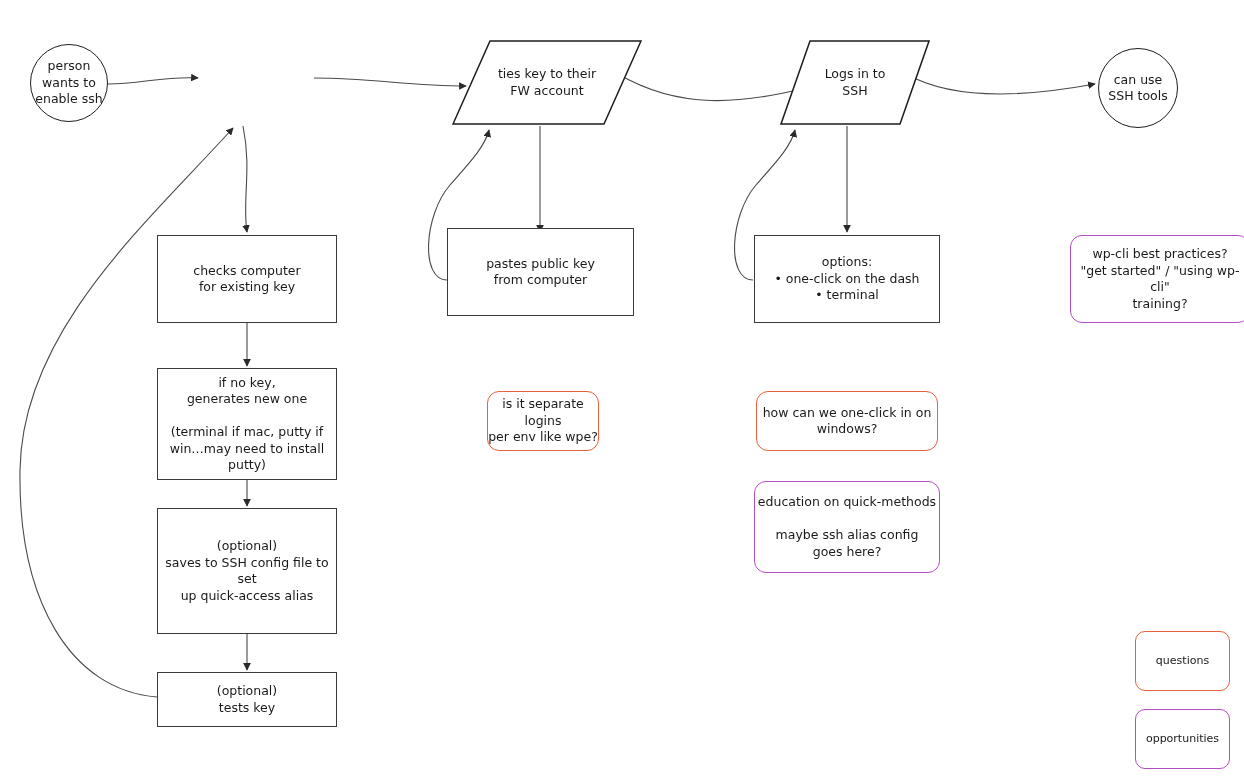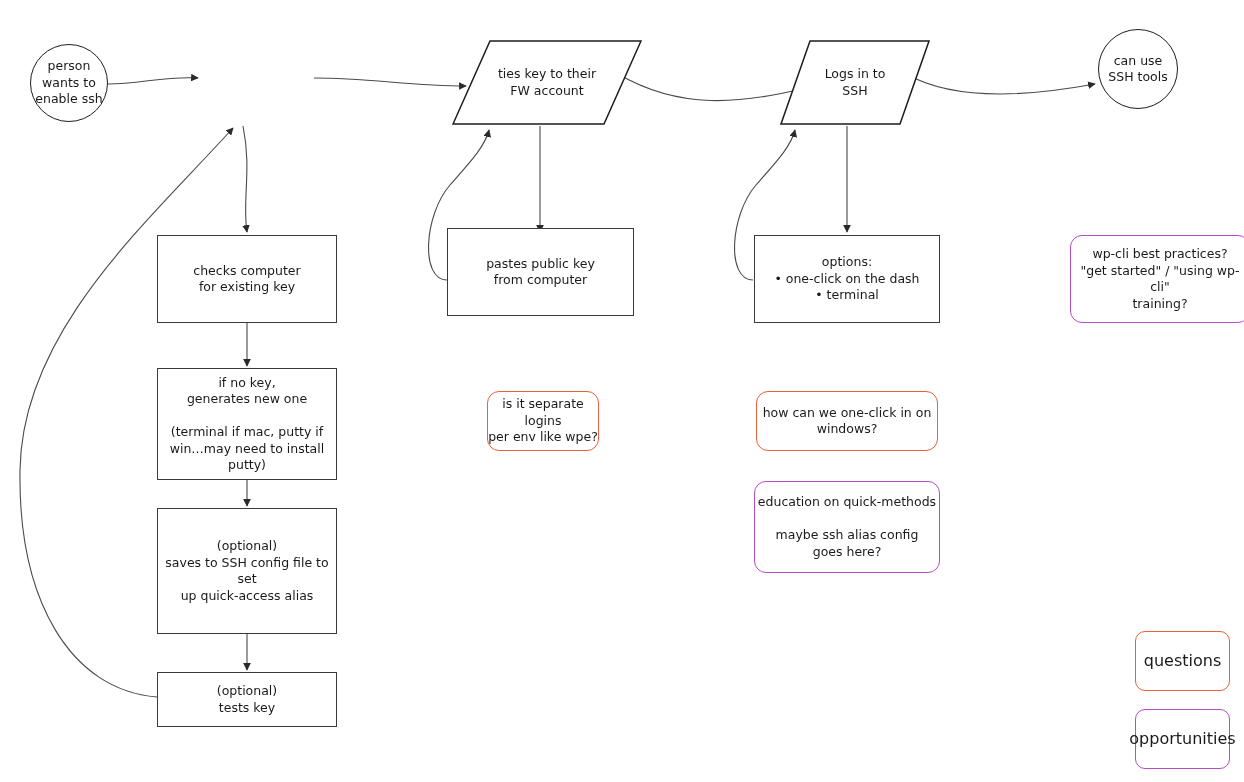--- a/index.html
+++ b/index.html
@@ -66,21 +66,21 @@
     border-radius:12px;
     background:#fff;
     border:1.6px solid #c060d0;
     font-size:12.5px;
   }
   .note.question{border-color:#e8603c;}
   .note.opportunity{border-color:#b44ec4;}
   .legend-note{
     border-radius:10px;
     background:#fff;
-    font-size:16px;
+    font-size:11px;
   }
 </style>
 </head>
 <body>
 
 <div id="canvas">
 
   <svg id="edges" viewBox="0 0 1244 782" width="1244" height="782">
     <defs>
       <marker id="arrow" viewBox="0 0 10 10" refX="9" refY="5" markerWidth="7" markerHeight="7" orient="auto-start-reverse">
@@ -133,21 +133,21 @@
   </div>
 
   <div class="node para" style="left:780px;top:40px;width:150px;height:85px;">
     <svg class="para-shape" viewBox="0 0 150 85" preserveAspectRatio="none">
       <polygon points="30,1 149,1 120,84 1,84" fill="#ffffff" stroke="#1d1d1d" stroke-width="1.5"></polygon>
     </svg>
     <span class="para-label">Logs in to
 SSH</span>
   </div>
 
-  <div class="node circle" style="left:1098px;top:29px;width:80px;height:80px;text-align:center;">
+  <div class="node circle" style="left:1098px;top:48px;width:80px;height:80px;text-align:center;">
     <span>can use
 SSH tools</span>
   </div>
 
   <div class="node rect" style="left:157px;top:235px;width:180px;height:88px;">
     <span>checks computer
 for existing key</span>
   </div>
 
   <div class="node rect" style="left:157px;top:368px;width:180px;height:112px;">

